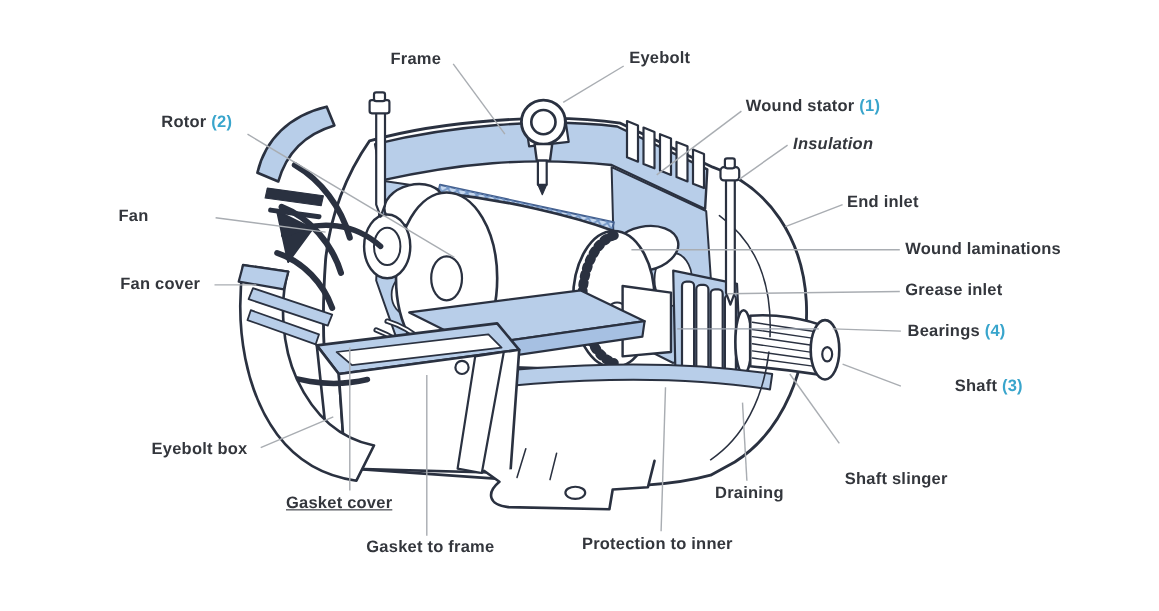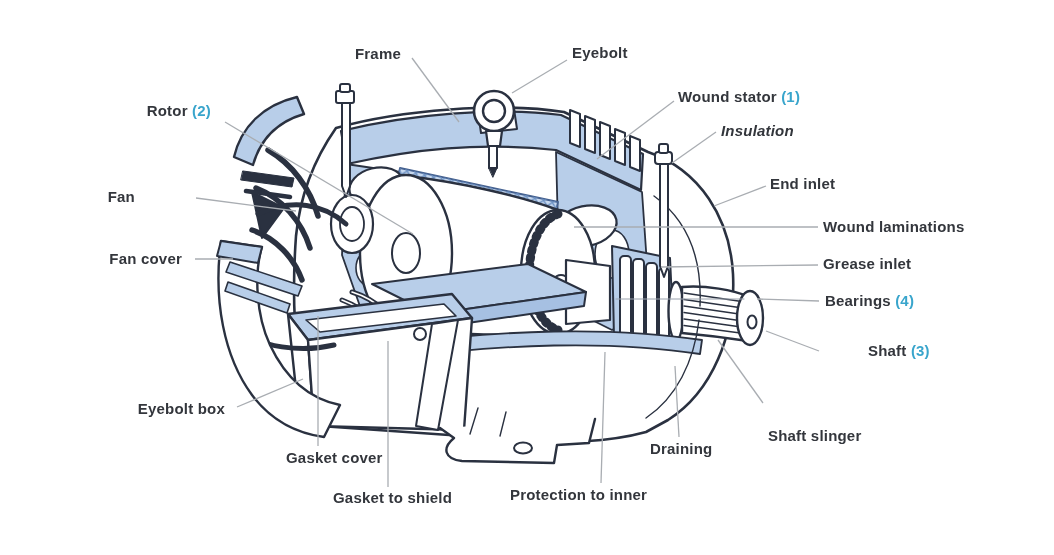--- a/index.html
+++ b/index.html
@@ -183,22 +183,22 @@
       <div class="part-label" style="left: 572px; top: 45px;"><span>Eyebolt</span></div>
       <div class="part-label" style="left: 678px; top: 89px;"><span>Wound stator</span> <span class="num">(1)</span></div>
       <div class="part-label" style="left: 721px; top: 123px; font-style: italic;"><span>Insulation</span></div>
       <div class="part-label" style="left: 770px; top: 176px;"><span>End inlet</span></div>
       <div class="part-label" style="left: 823px; top: 219px;"><span>Wound laminations</span></div>
       <div class="part-label" style="left: 823px; top: 256px;"><span>Grease inlet</span></div>
       <div class="part-label" style="left: 825px; top: 293px; text-align: center;"><span>Bearings</span> <span class="num">(4)</span></div>
       <div class="part-label" style="left: 868px; top: 343px;"><span>Shaft</span> <span class="num">(3)</span></div>
       <div class="part-label" style="left: 768px; top: 397px; margin-top: 31px;"><span>Shaft slinger</span></div>
       <div class="part-label" style="left: 650px; top: 441px;"><span>Draining</span></div>
-      <div class="part-label" style="left: 510px; top: 487px; text-align: right;"><span>Protection to inner</span></div>
-      <div class="part-label" style="left: 333px; top: 490px;"><span>Gasket to shield</span></div>
-      <div class="part-label" style="left: 286px; top: 450px;"><span>Gasket cover</span></div>
+      <div class="part-label" style="left: 529px; top: 487px; text-align: right;"><span>Protection to inner</span></div>
+      <div class="part-label" style="left: 333px; top: 490px;"><span>Gasket to frame</span></div>
+      <div class="part-label" style="left: 260px; top: 450px; text-decoration: underline;"><span>Gasket cover</span></div>
       <div class="part-label" style="right: 821px; top: 401px;"><span>Eyebolt box</span></div>
       <div class="part-label" style="right: 864px; top: 251px; margin-left: 40px;"><span>Fan cover</span></div>
       <div class="part-label" style="right: 911px; top: 189px; text-align: center;"><span>Fan</span></div>
       <div class="part-label" style="right: 835px; top: 103px;"><span>Rotor</span> <span class="num">(2)</span></div>
     </div>
 
 </div>
 
 </body></html>

